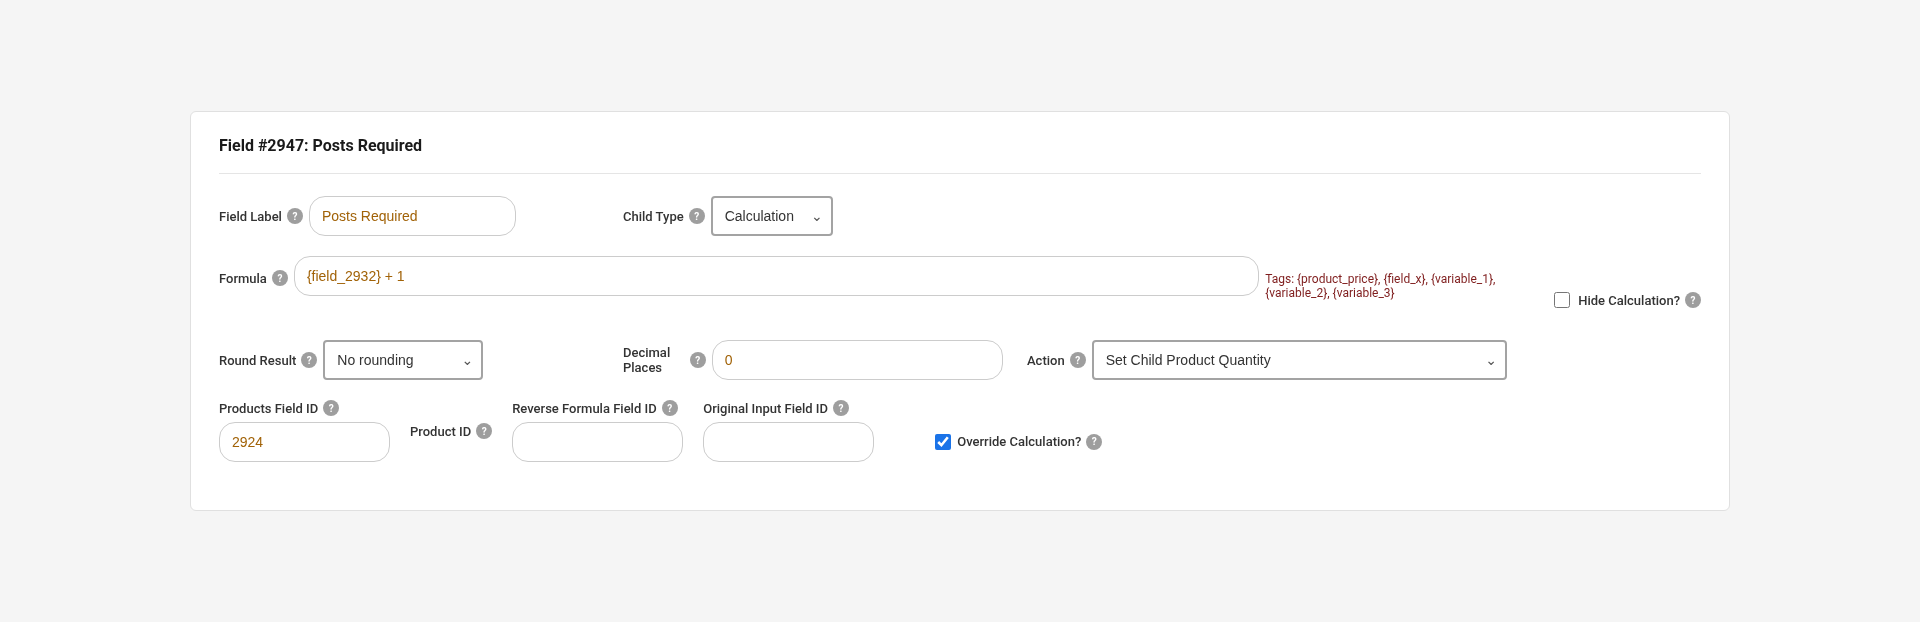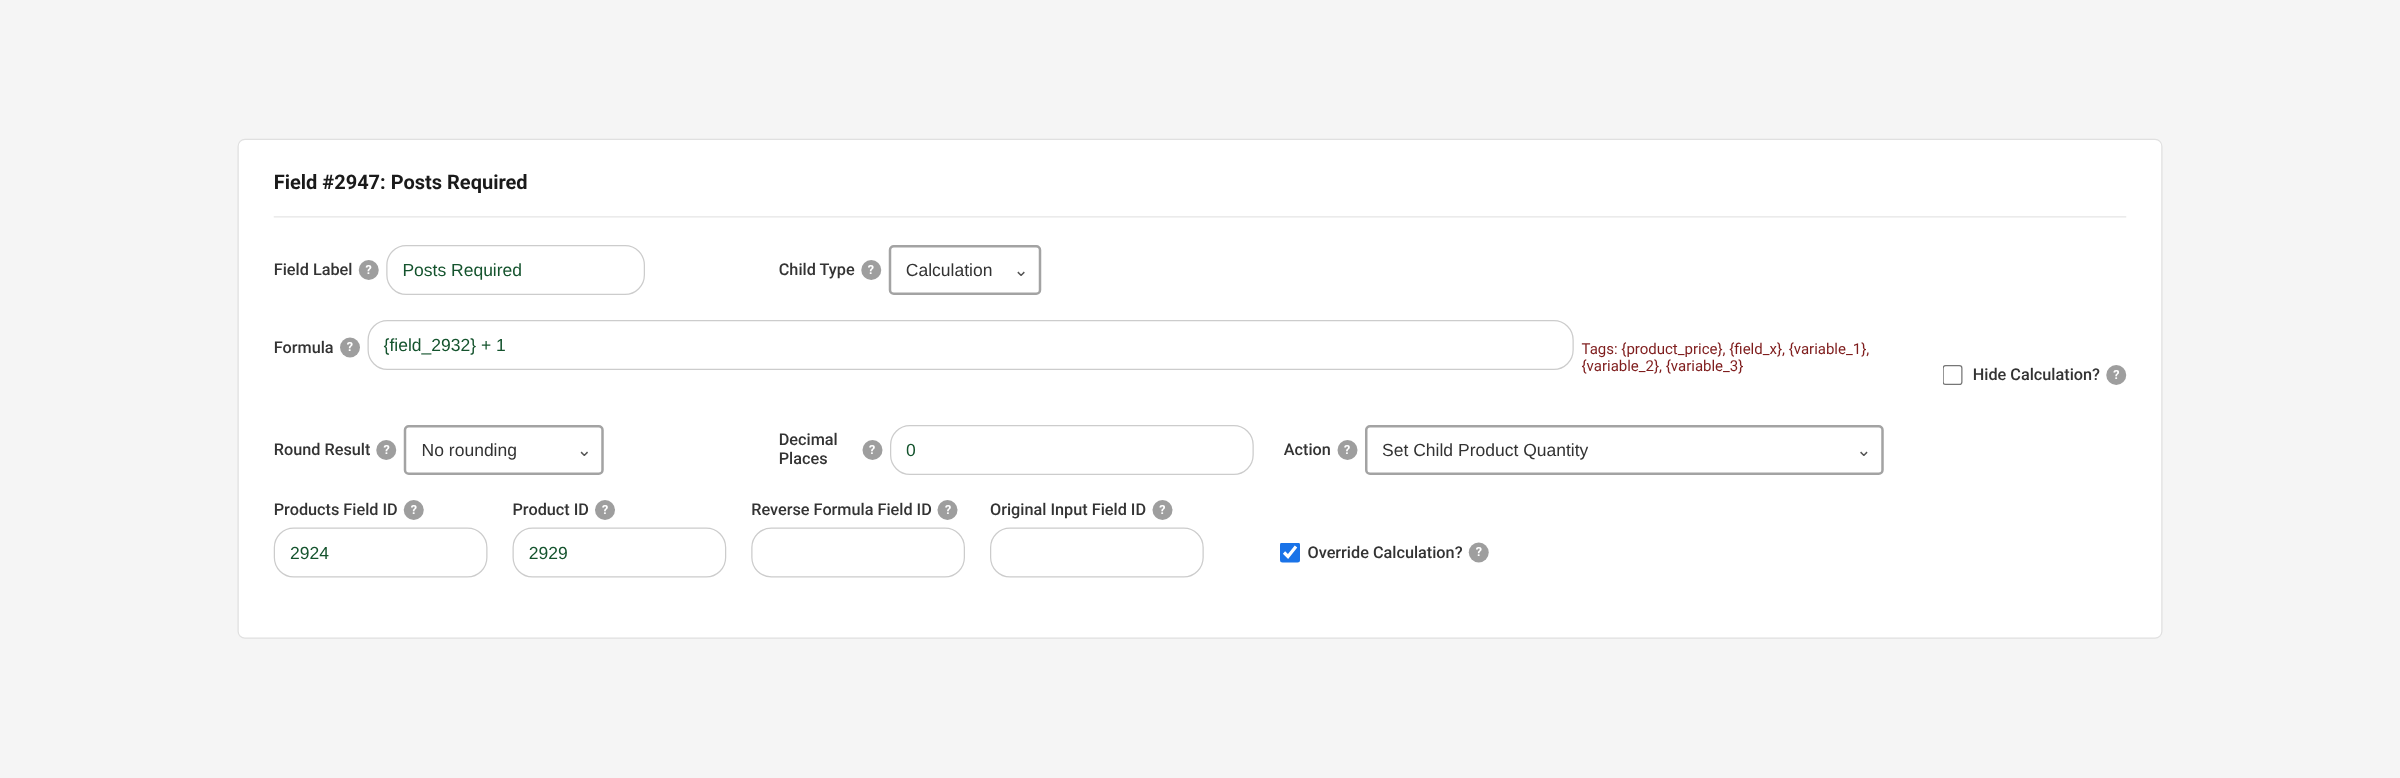--- a/index.html
+++ b/index.html
@@ -90,21 +90,21 @@
       cursor: pointer;
       flex-shrink: 0;
     }
 
     input[type="text"] {
       height: 40px;
       border: 1px solid #ccc;
       border-radius: 16px;
       padding: 0 12px;
       font-size: 14px;
-      color: #14532d;
+      color: #a16207;
       background: #fff;
       outline: none;
     }
 
     .select-wrapper {
       position: relative;
       display: flex;
       align-items: center;
     }
 
@@ -159,21 +159,21 @@
       gap: 5px;
     }
 
     .formula-input {
       width: 100%;
     }
 
     .bottom-row {
       display: flex;
       gap: 20px;
-      align-items: flex-end;
+      align-items: center;
       flex-wrap: wrap;
     }
 
     .bottom-group {
       display: flex;
       flex-direction: column;
       gap: 6px;
     }
 
     .bottom-group input[type="text"] {
@@ -327,21 +327,20 @@
         <span class="help-icon">?</span>
       </label>
       <input type="text" value="2924" style="">
     </div>
 
     <div class="form-group product-id-group bottom-group">
       <label>
         <span>Product ID</span>
         <span class="help-icon">?</span>
       </label>
-      <input type="text" value="2929" style="">
     </div>
 
     <div class="form-group reverse-formula-group bottom-group">
       <label>
         <span>Reverse Formula Field ID</span>
         <span class="help-icon">?</span>
       </label>
       <input type="text" value="" style="">
     </div>
 

